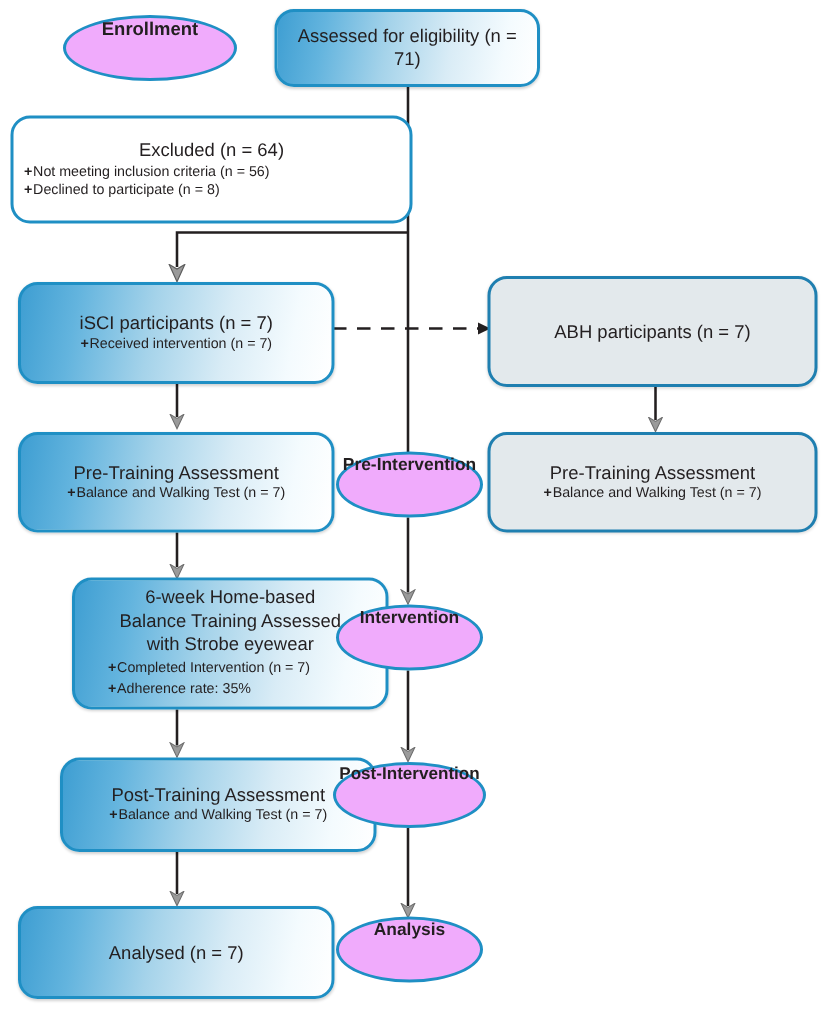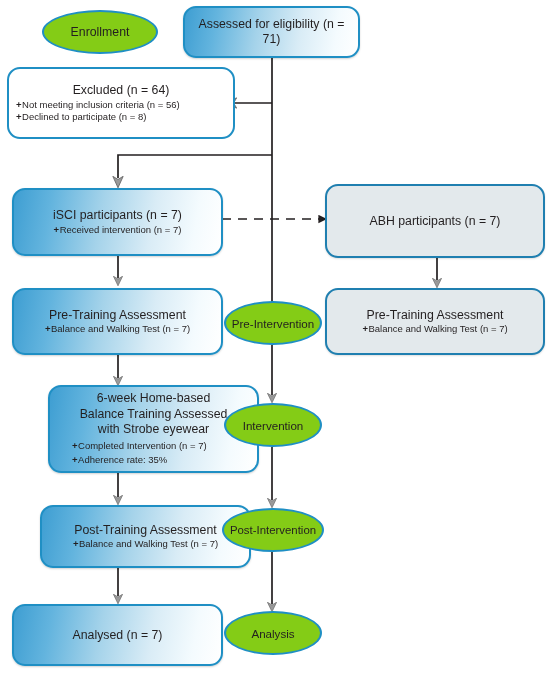--- a/index.html
+++ b/index.html
@@ -80,28 +80,29 @@
     letter-spacing: .5px;
   }
   .bullets.centered .bullet { text-indent: 0; padding-left: 0; }
 
   
   .ellipse {
     position: absolute;
     box-sizing: border-box;
     border: 2.2px solid #1f8fc4;
     border-radius: 50%;
-    background: #84cc16;
+    background: #f0abfc;
     display: flex;
-    align-items: center;
+    align-items: flex-start;
     justify-content: center;
     font-size: 12.3px;
     color: #231f20;
     z-index: 4;
     white-space: nowrap;
+    font-weight: bold;
   }
 </style>
 </head>
 <body>
 
 <div id="flow-root">
 
   <svg id="wires" viewBox="0 0 550 676">
     <defs>
       <marker id="arrowGray" markerWidth="11" markerHeight="11" refX="2.2" refY="5.2" orient="auto" markerUnits="userSpaceOnUse">
@@ -155,21 +156,21 @@
   </div>
 
   <div class="ellipse" style="left:224px; top:611px; width:98px; height:44px;">
     <span style="font-size:11.6px">Analysis</span>
   </div>
 
   <div class="node blue" style="left:183px; top:6px; width:177px; height:52px;">
     <div class="title">Assessed for eligibility (n = 71)</div>
   </div>
 
-  <div class="node white" style="left:7px; top:67px; width:228px; height:72px;">
+  <div class="node white" style="left:7px; top:77px; width:268px; height:72px;">
     <div class="title">Excluded (n = 64)</div>
     <div class="bullets">
       <div class="bullet">
         <span class="plus">+</span><span>Not meeting inclusion criteria (n = 56)</span>
       </div>
       <div class="bullet">
         <span class="plus">+</span><span>Declined to participate (n = 8)</span>
       </div>
     </div>
   </div>

